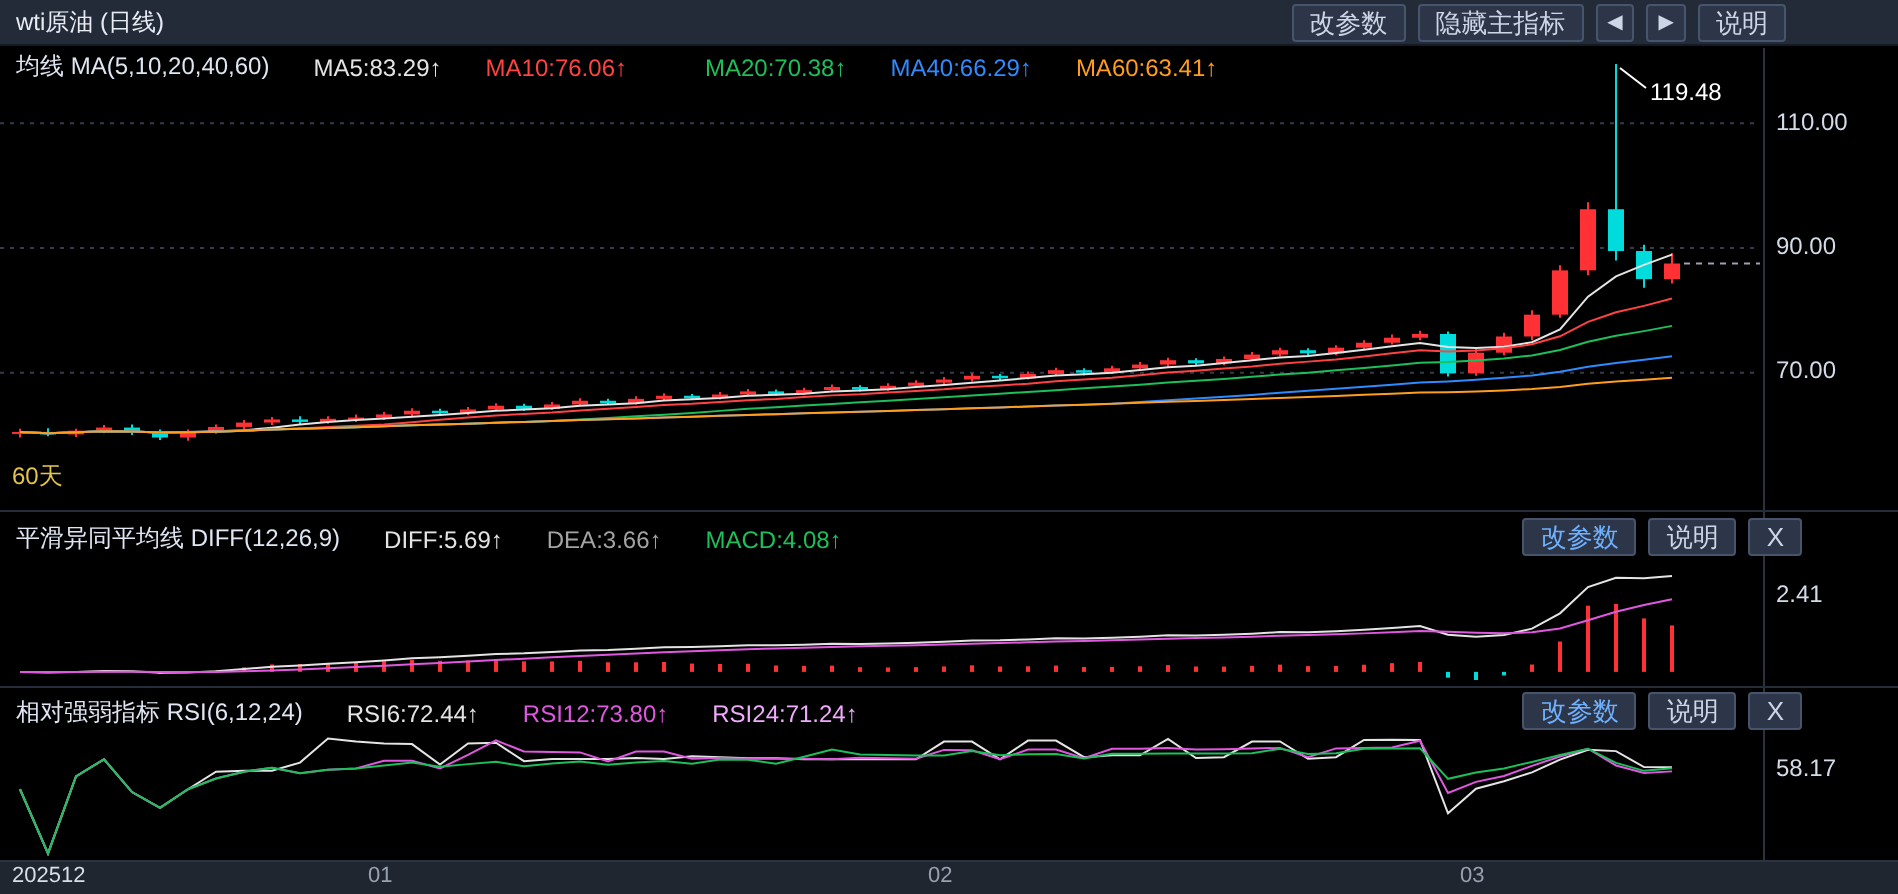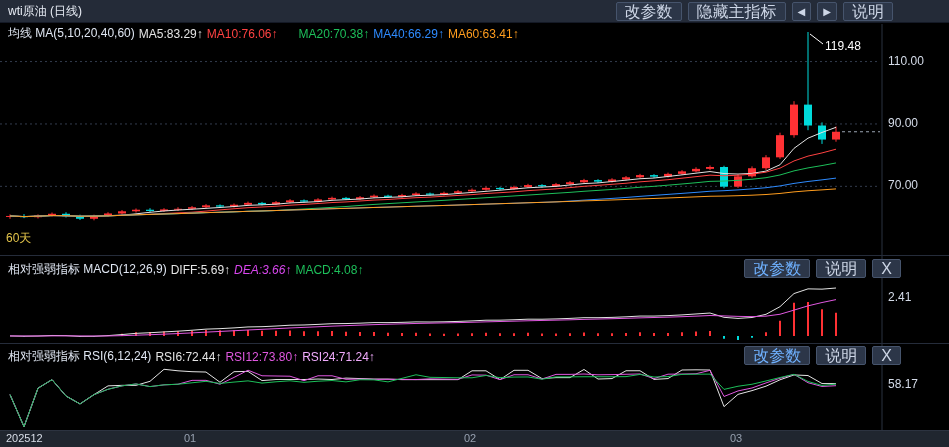--- a/index.html
+++ b/index.html
@@ -5,27 +5,27 @@
   html,body{margin:0;padding:0;background:#000;}
   body{font-family:"Liberation Sans",sans-serif;}
   .screen{position:relative;width:949px;height:447px;background:#000;overflow:hidden;}
 
   .topbar{position:absolute;top:0;left:0;right:0;height:23px;background:#242b38;
     border-bottom:1px solid #141925;display:flex;align-items:center;
     justify-content:space-between;padding:0 8px;box-sizing:border-box;z-index:6;}
   .title{color:#e8edf5;font-size:12px;}
   .topbar-right{display:flex;gap:6px;align-items:center;margin-right:48px;}
 
-  .btn{background:#2c3648;border:1px solid #46546c;color:#cdd6e6;font-size:16px;
+  .btn{background:#2c3648;border:1px solid #46546c;color:#cdd6e6;font-size:13px;
     line-height:15px;padding:1px 8px;border-radius:2px;cursor:pointer;
     font-family:inherit;white-space:nowrap;}
   .btn.arrow{padding:1px 5px;font-size:10px;}
   .btn.accent{color:#6fb1ff;}
 
-  .ind-row{position:absolute;left:8px;font-size:12px;display:flex;gap:4px;
+  .ind-row{position:absolute;left:8px;font-size:12px;display:flex;gap:22px;
     z-index:4;white-space:nowrap;align-items:center;}
   .ind-title{color:#dfe6f2;}
 
   .panel-buttons{position:absolute;right:48px;display:flex;gap:6px;z-index:5;}
 
   .axis-label{position:absolute;left:888px;color:#d4dbe8;font-size:12px;z-index:4;}
   .range-label{position:absolute;left:6px;top:230px;color:#e3c44a;font-size:12px;z-index:4;}
   .price-tag{position:absolute;color:#ffffff;font-size:12px;z-index:4;}
 
   .sep{position:absolute;left:0;right:0;height:1px;background:#252c3a;z-index:3;}
@@ -274,23 +274,23 @@
   <div class="range-label">60天</div>
   <div class="price-tag" id="price-tag" style="left: 825px; top: 39.0059px;">119.48</div>
   <div id="y-axis-main">
       <span class="axis-label" style="top: 53.574px;">110.00</span>
       <span class="axis-label" style="top: 115.954px;">90.00</span>
       <span class="axis-label" style="top: 178.334px;">70.00</span>
     </div>
 
   <div class="sep" style="top:255px"></div>
   <div class="ind-row" style="top:261px">
-    <span class="ind-title">相对强弱指标 MACD(12,26,9)</span>
+    <span class="ind-title">平滑异同平均线 DIFF(12,26,9)</span>
     <span style="color: rgb(228, 228, 228);">DIFF:5.69↑</span>
-    <span style="color: #d946ef; font-style: italic;">DEA:3.66↑</span>
+    <span style="color: #a3a3a3;">DEA:3.66↑</span>
     <span style="color: rgb(29, 191, 90);">MACD:4.08↑</span>
   </div>
   <div class="panel-buttons" style="top:259px">
     <button class="btn accent">改参数</button>
     <button class="btn">说明</button>
     <button class="btn">X</button>
   </div>
   <div class="axis-label" style="top:290px">2.41</div>
 
   <div class="sep" style="top:343px"></div>

